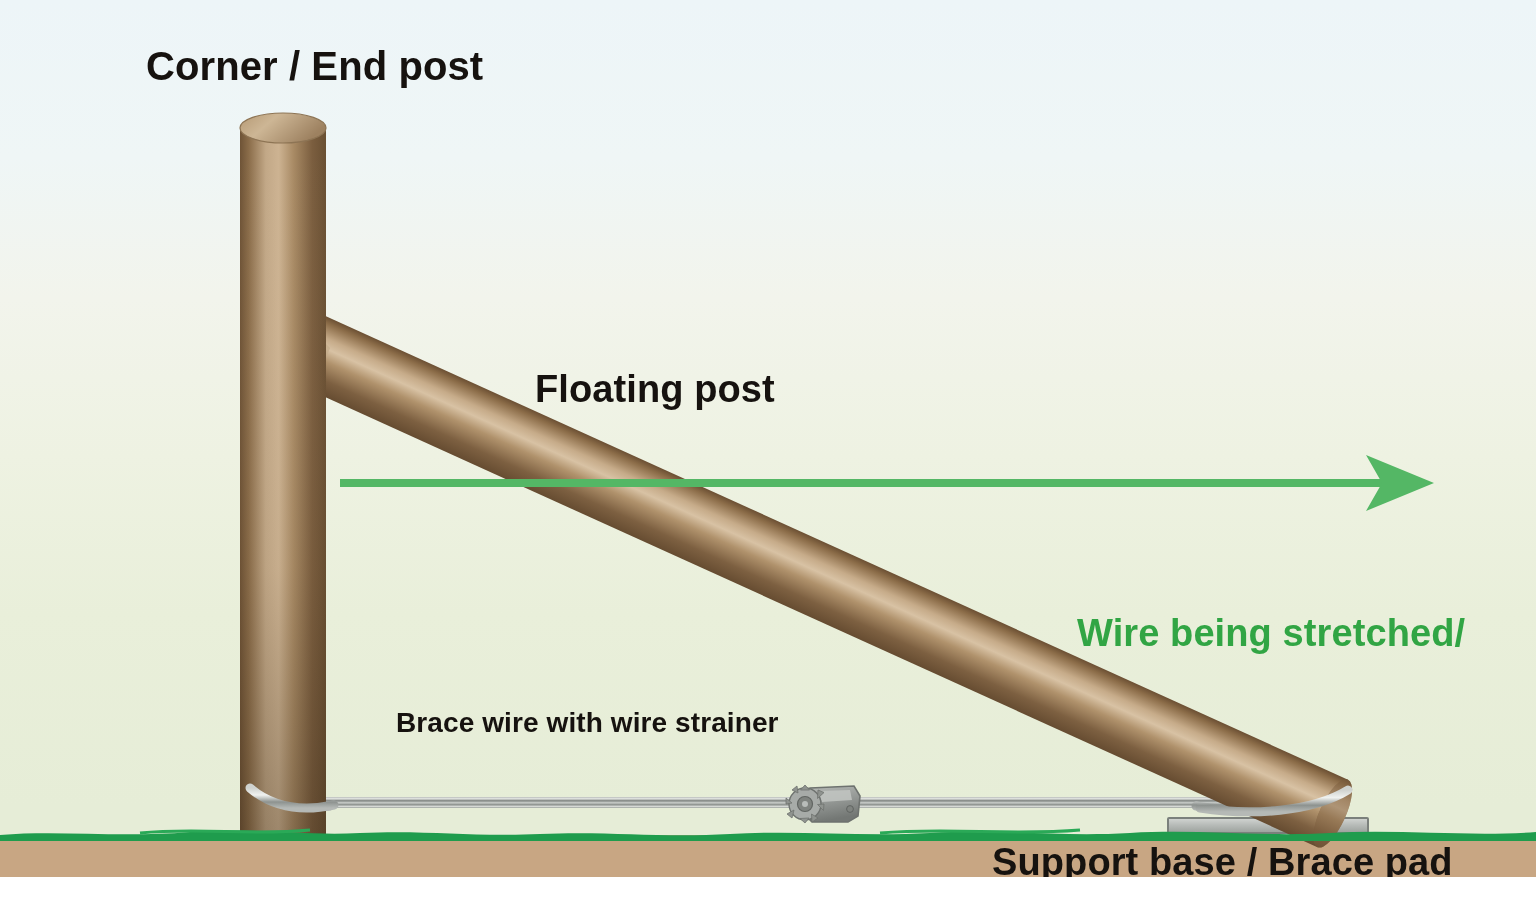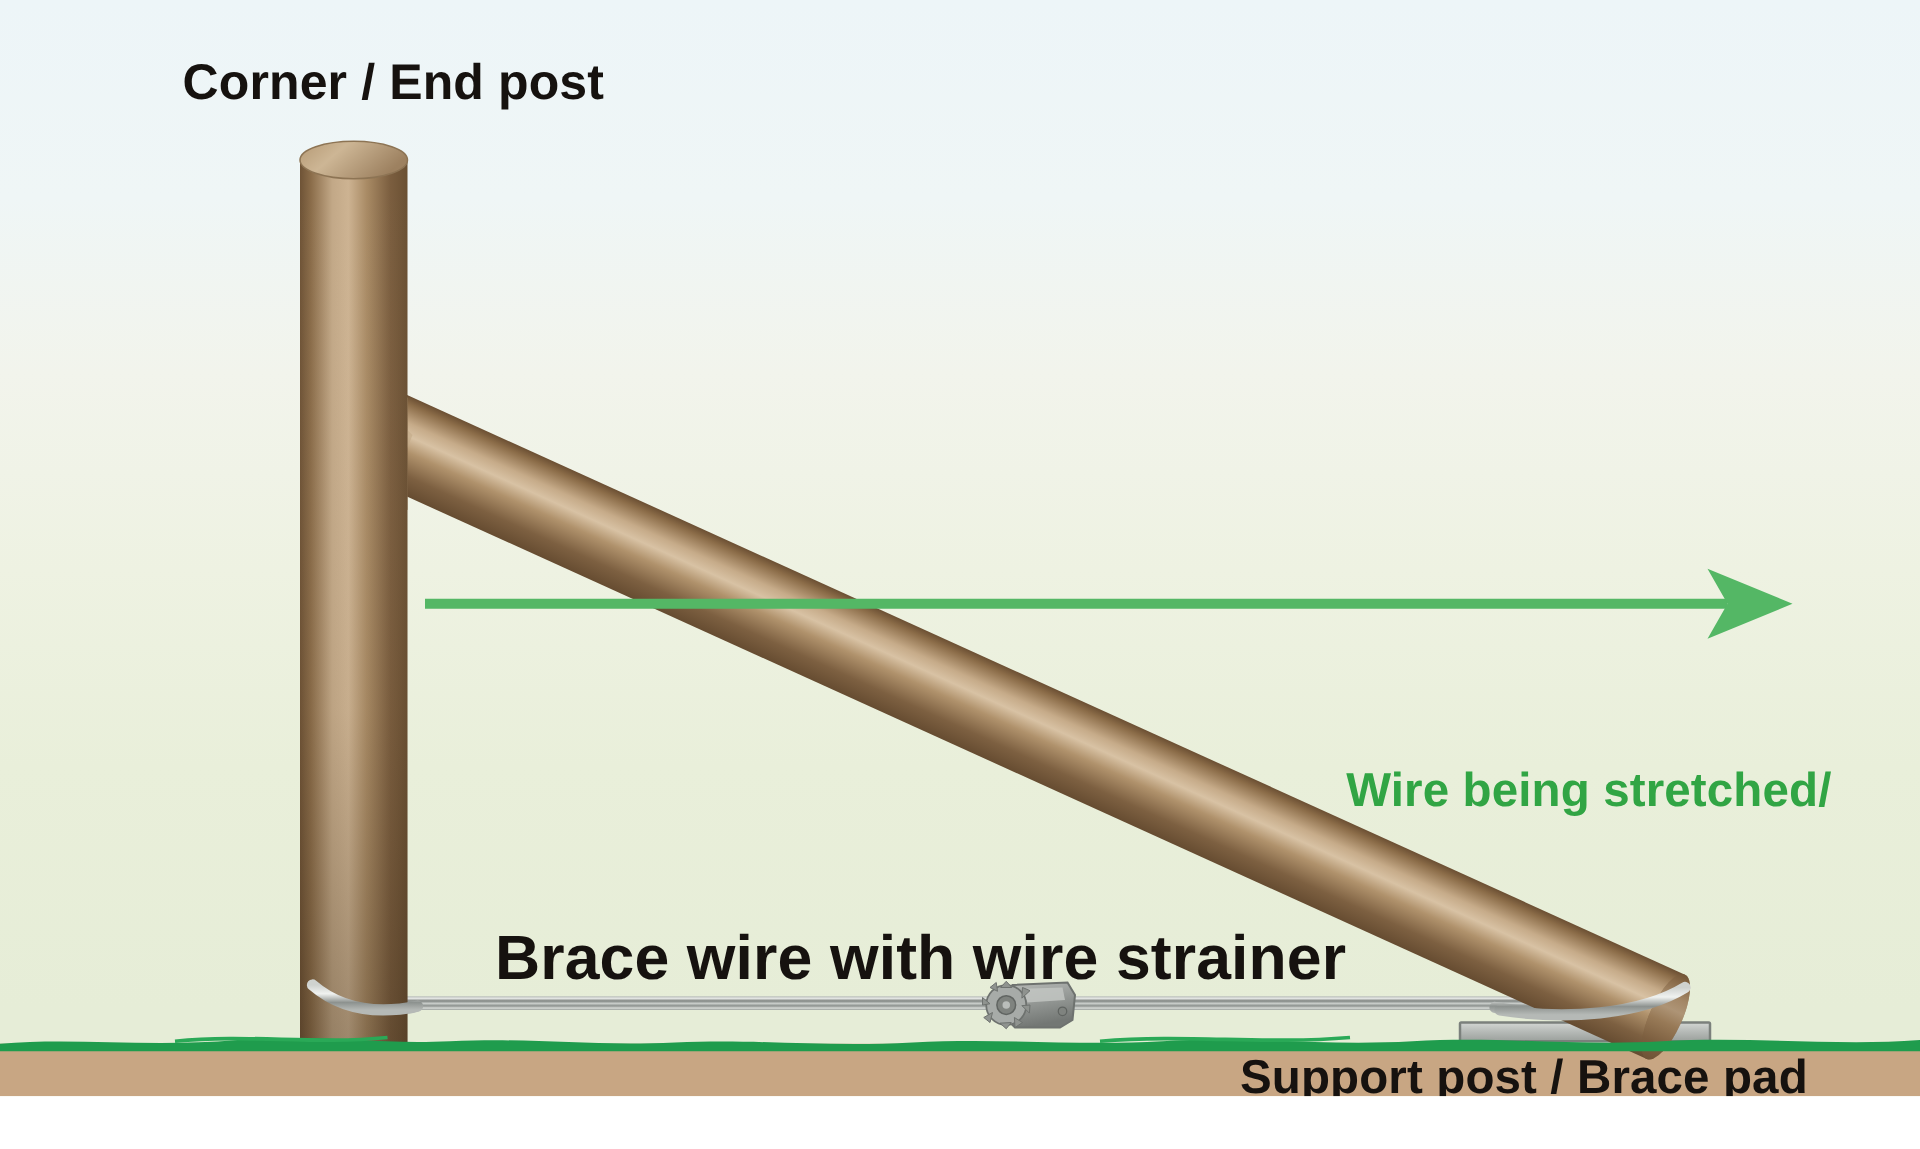--- a/index.html
+++ b/index.html
@@ -21,21 +21,21 @@
   .label{
     position:absolute;
     font-weight:bold;
     color:#16120f;
     letter-spacing:.1px;
     white-space:pre;
     line-height:1.14;
   }
   #lbl-corner{left:146px;top:44px;font-size:40px;}
   #lbl-floating{left:535px;top:368px;font-size:38px;}
-  #lbl-brace{left:396px;top:738px;font-size:50px;}
+  #lbl-brace{left:396px;top:707px;font-size:28px;}
   #lbl-support{left:992px;top:841px;font-size:38px;}
   #lbl-wire{
     left:1077px;top:505px;font-size:38px;color:#31a544;
     line-height:1.36;
     text-align:right;
   }
   
   #scene{position:absolute;left:0;top:0;}
 </style>
 </head>
@@ -202,22 +202,23 @@
       <g>
         <rect x="340" y="479" width="1042" height="8" fill="#54b765"></rect>
         <path d="M1366,455 L1434,483 L1366,511 L1382,483 Z" fill="#54b765"></path>
       </g>
 
     </g>
   </svg>
 
   <div class="label" id="lbl-corner">Corner / End post</div>
 
+  <div class="label" id="lbl-floating">Floating post</div>
 
   <div class="label" id="lbl-brace">Brace wire with wire strainer</div>
 
-  <div class="label" id="lbl-support">Support post / Brace pad</div>
+  <div class="label" id="lbl-support">Support base / Brace pad</div>
 
   <div class="label" id="lbl-wire">
     <div>Wire being stretched/</div>
   </div>
 
 </div>
 
 </body></html>

